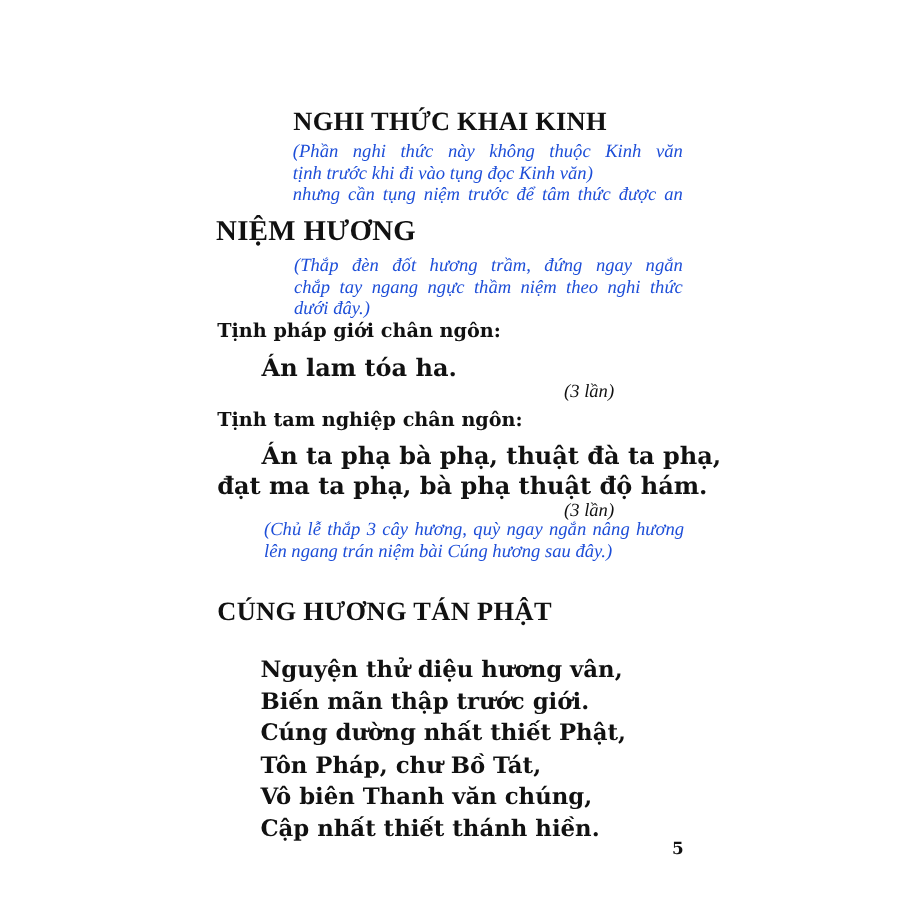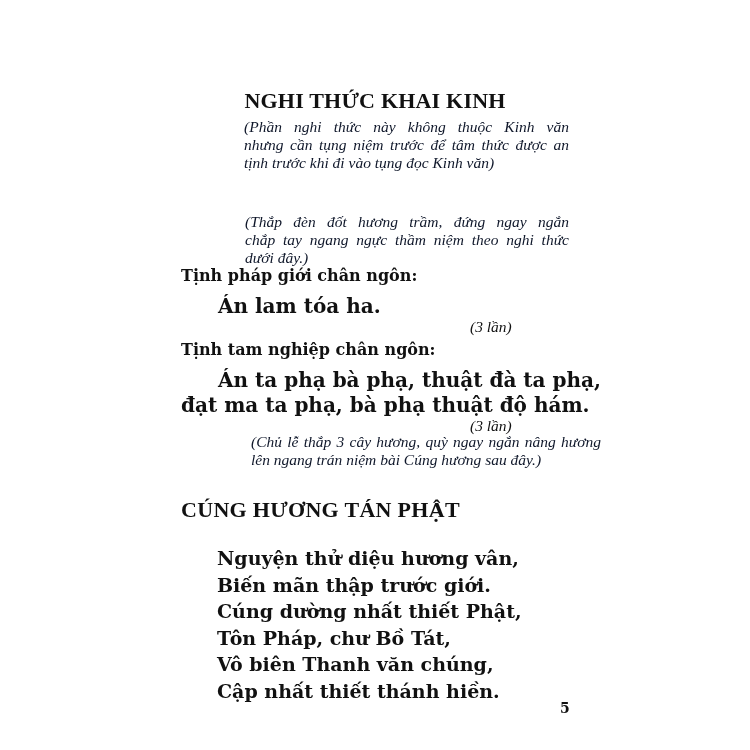--- a/index.html
+++ b/index.html
@@ -30,21 +30,21 @@
       font-family: "Liberation Serif", serif;
       font-weight: bold;
       font-size: 22px;
       letter-spacing: 0.2px;
     }
     .note {
       font-family: "Liberation Serif", serif;
       font-style: italic;
       font-size: 15.5px;
       line-height: 18px;
-      color: #0f172a;
+      color: #1d4ed8;
     }
     .note .ln {
       display: block;
       text-align: justify;
       text-align-last: justify;
     }
     .note .ln.last { text-align-last: left; }
 
     .section-heading {
       font-family: "Liberation Serif", serif;
@@ -87,43 +87,44 @@
   </style>
 </head>
 <body>
 
 <div class="page">
 
   <div class="abs title">NGHI THỨC KHAI KINH</div>
 
   <div class="abs note" style="left:244px; top:118px; width:325px;">
     <span class="ln">(Phần nghi thức này không thuộc Kinh văn</span>
+    <span class="ln last">tịnh trước khi đi vào tụng đọc Kinh văn)</span>
     <span class="ln">nhưng cần tụng niệm trước để tâm thức được an</span>
-    <span class="ln last">tịnh trước khi đi vào tụng đọc Kinh văn)</span>
   </div>
 
+  <div class="abs section-heading" style="left:180px; top:180px;">NIỆM HƯƠNG</div>
 
   <div class="abs note" style="left:245px; top:213px; width:324px;">
     <span class="ln">(Thắp đèn đốt hương trầm, đứng ngay ngắn</span>
     <span class="ln">chắp tay ngang ngực thầm niệm theo nghi thức</span>
     <span class="ln last">dưới đây.)</span>
   </div>
 
   <div class="abs sub-heading" style="left:181px; top:266px;">Tịnh pháp giới chân ngôn:</div>
   <div class="abs verse" style="left:218px; top:294px;">Án lam tóa ha.</div>
   <div class="abs count" style="left:470px; top:318px; width:100px;">(3 lần)</div>
 
   <div class="abs sub-heading" style="left:181px; top:340px;">Tịnh tam nghiệp chân ngôn:</div>
   <div class="abs verse" style="left:181px; top:393px;">đạt ma ta phạ, bà phạ thuật độ hám.</div>
   <div class="abs verse" style="left:218px; top:368px; width:352px;">
     <span class="verse-just">Án ta phạ bà phạ, thuật đà ta phạ,</span>
   </div>
   <div class="abs count" style="left:470px; top:417px; width:100px;">(3 lần)</div>
 
-  <div class="abs note" style="left:220px; top:433px; width:350px;margin-left:31px;">
+  <div class="abs note" style="left:220px; top:433px; width:350px;">
     <span class="ln">(Chủ lễ thắp 3 cây hương, quỳ ngay ngắn nâng hương</span>
     <span class="ln last">lên ngang trán niệm bài Cúng hương sau đây.)</span>
   </div>
 
   <div class="abs section-heading" style="left:181px; top:497px; font-size:22px;">CÚNG HƯƠNG TÁN PHẬT</div>
 
   <div class="abs chant" style="left:217px; top:533px;margin-top:12px;">
     <div>Nguyện thử diệu hương vân,</div>
     <div>Biến mãn thập trước giới.</div>
     <div>Cúng dường nhất thiết Phật,</div>

